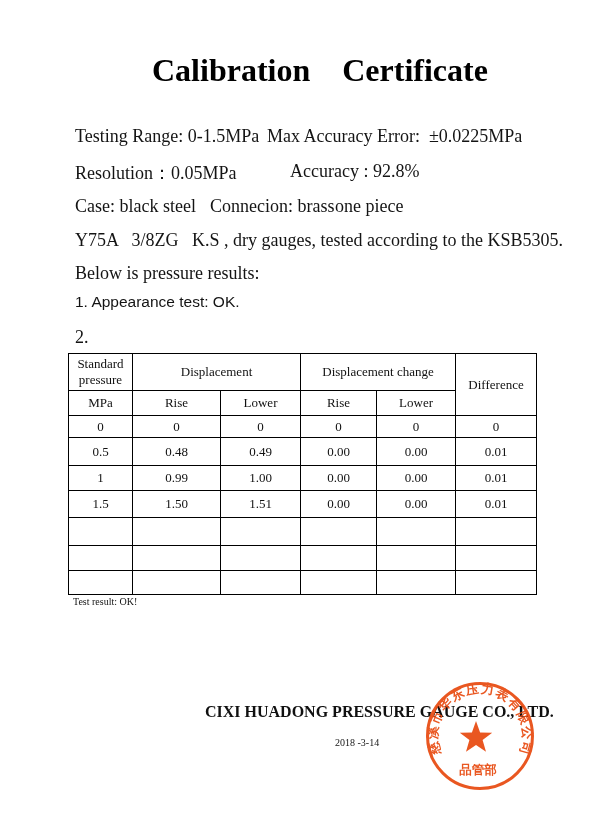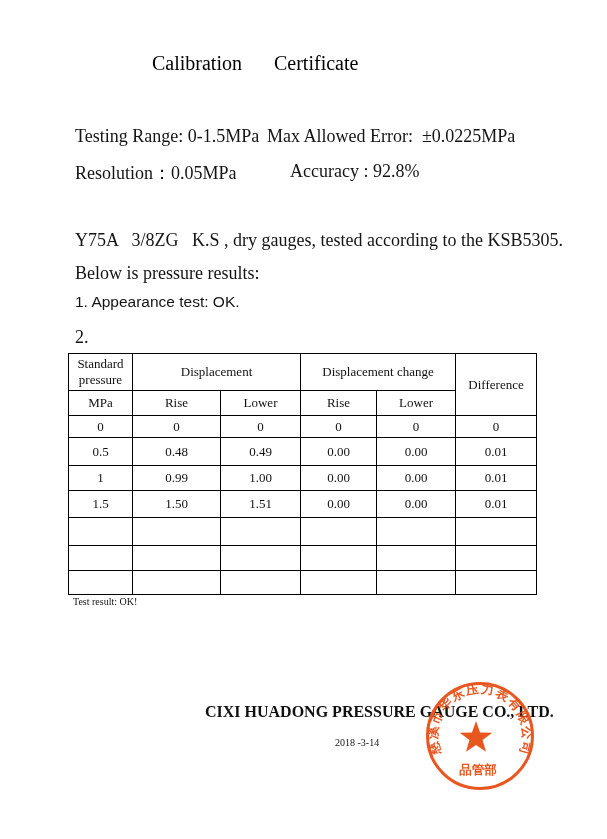--- a/index.html
+++ b/index.html
@@ -11,21 +11,21 @@
     position: relative;
     overflow: hidden;
   }
   .page {
     position: absolute; left: 0; top: 0;
     width: 607px; height: 839px;
     background: #ffffff;
   }
   .title {
     position: absolute; left: 152px; top: 52px;
-    font-size: 20px; font-weight: normal;
+    font-size: 32px; font-weight: bold;
     white-space: nowrap; color: #000;
     font-family: "Liberation Serif", serif;
   }
   .title-gap { display: inline-block; width: 32px; }
   .line { position: absolute; left: 0; width: 607px; height: 22px; }
   .seg {
     position: absolute; top: 0;
     font-size: 18px; white-space: pre; color: #141414;
   }
   .sans { font-family: "Liberation Sans", sans-serif; font-size: 15.5px; }
@@ -62,28 +62,33 @@
 </style>
 </head>
 <body>
 
 <div class="page">
 
   <h1 class="title"><span>Calibration</span><span class="title-gap"></span><span>Certificate</span></h1>
 
   <div class="line" style="top:126px">
     <span class="seg" style="left:75px">Testing Range: 0-1.5MPa</span>
-    <span class="seg" style="left:267px">Max Allowed Error:  ±0.0225MPa</span>
+    <span class="seg" style="left:267px">Max Accuracy Error:  ±0.0225MPa</span>
   </div>
 
   <div class="line" style="top:161px">
     <span class="seg" style="left:75px">Resolution：0.05MPa</span>
     <span class="seg" style="left:290px">Accuracy : 92.8%</span>
   </div>
 
+  <div class="line" style="top:196px">
+    <span class="seg" style="left:75px">Case: black steel</span>
+    <span class="seg" style="left:210px">Connecion: brass</span>
+    <span class="seg" style="left:335px">one piece</span>
+  </div>
 
   <div class="line" style="top:230px">
     <span class="seg" style="left:75px">Y75A   3/8ZG   K.S , dry gauges, tested according to the KSB5305.</span>
   </div>
 
   <div class="line" style="top:263px">
     <span class="seg" style="left:75px">Below is pressure results:</span>
   </div>
 
   <div class="line" style="top:293px">

